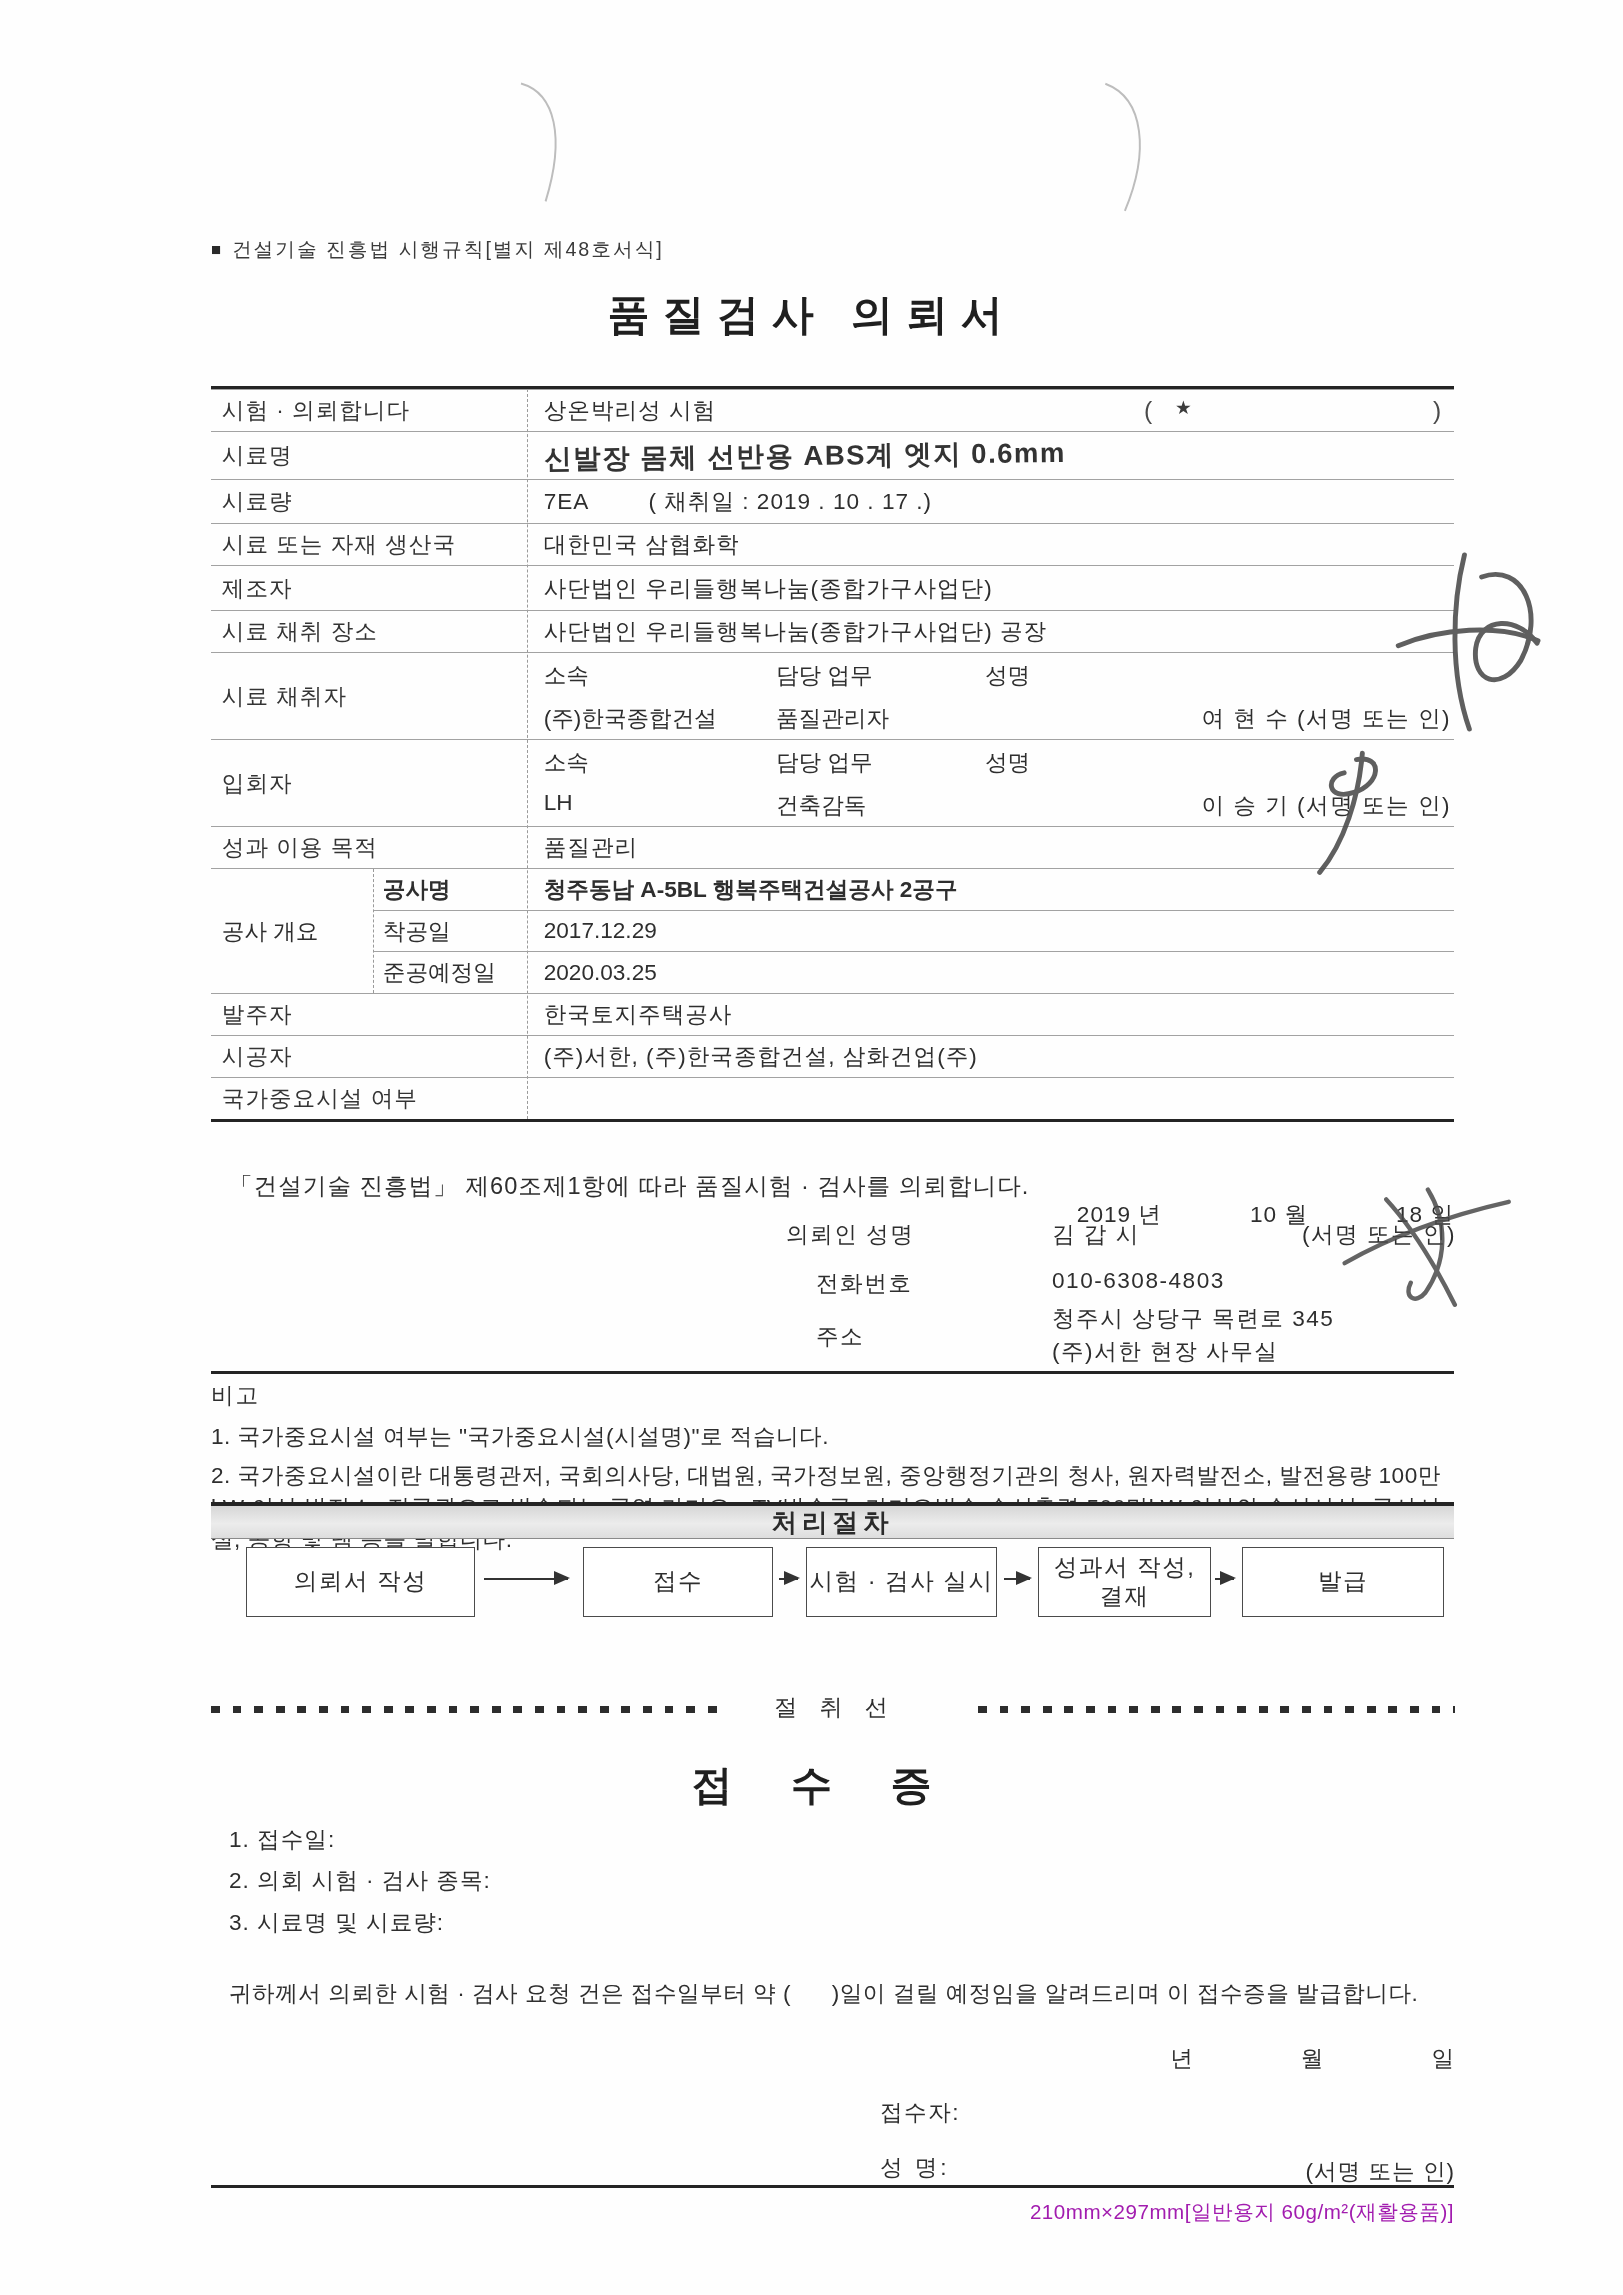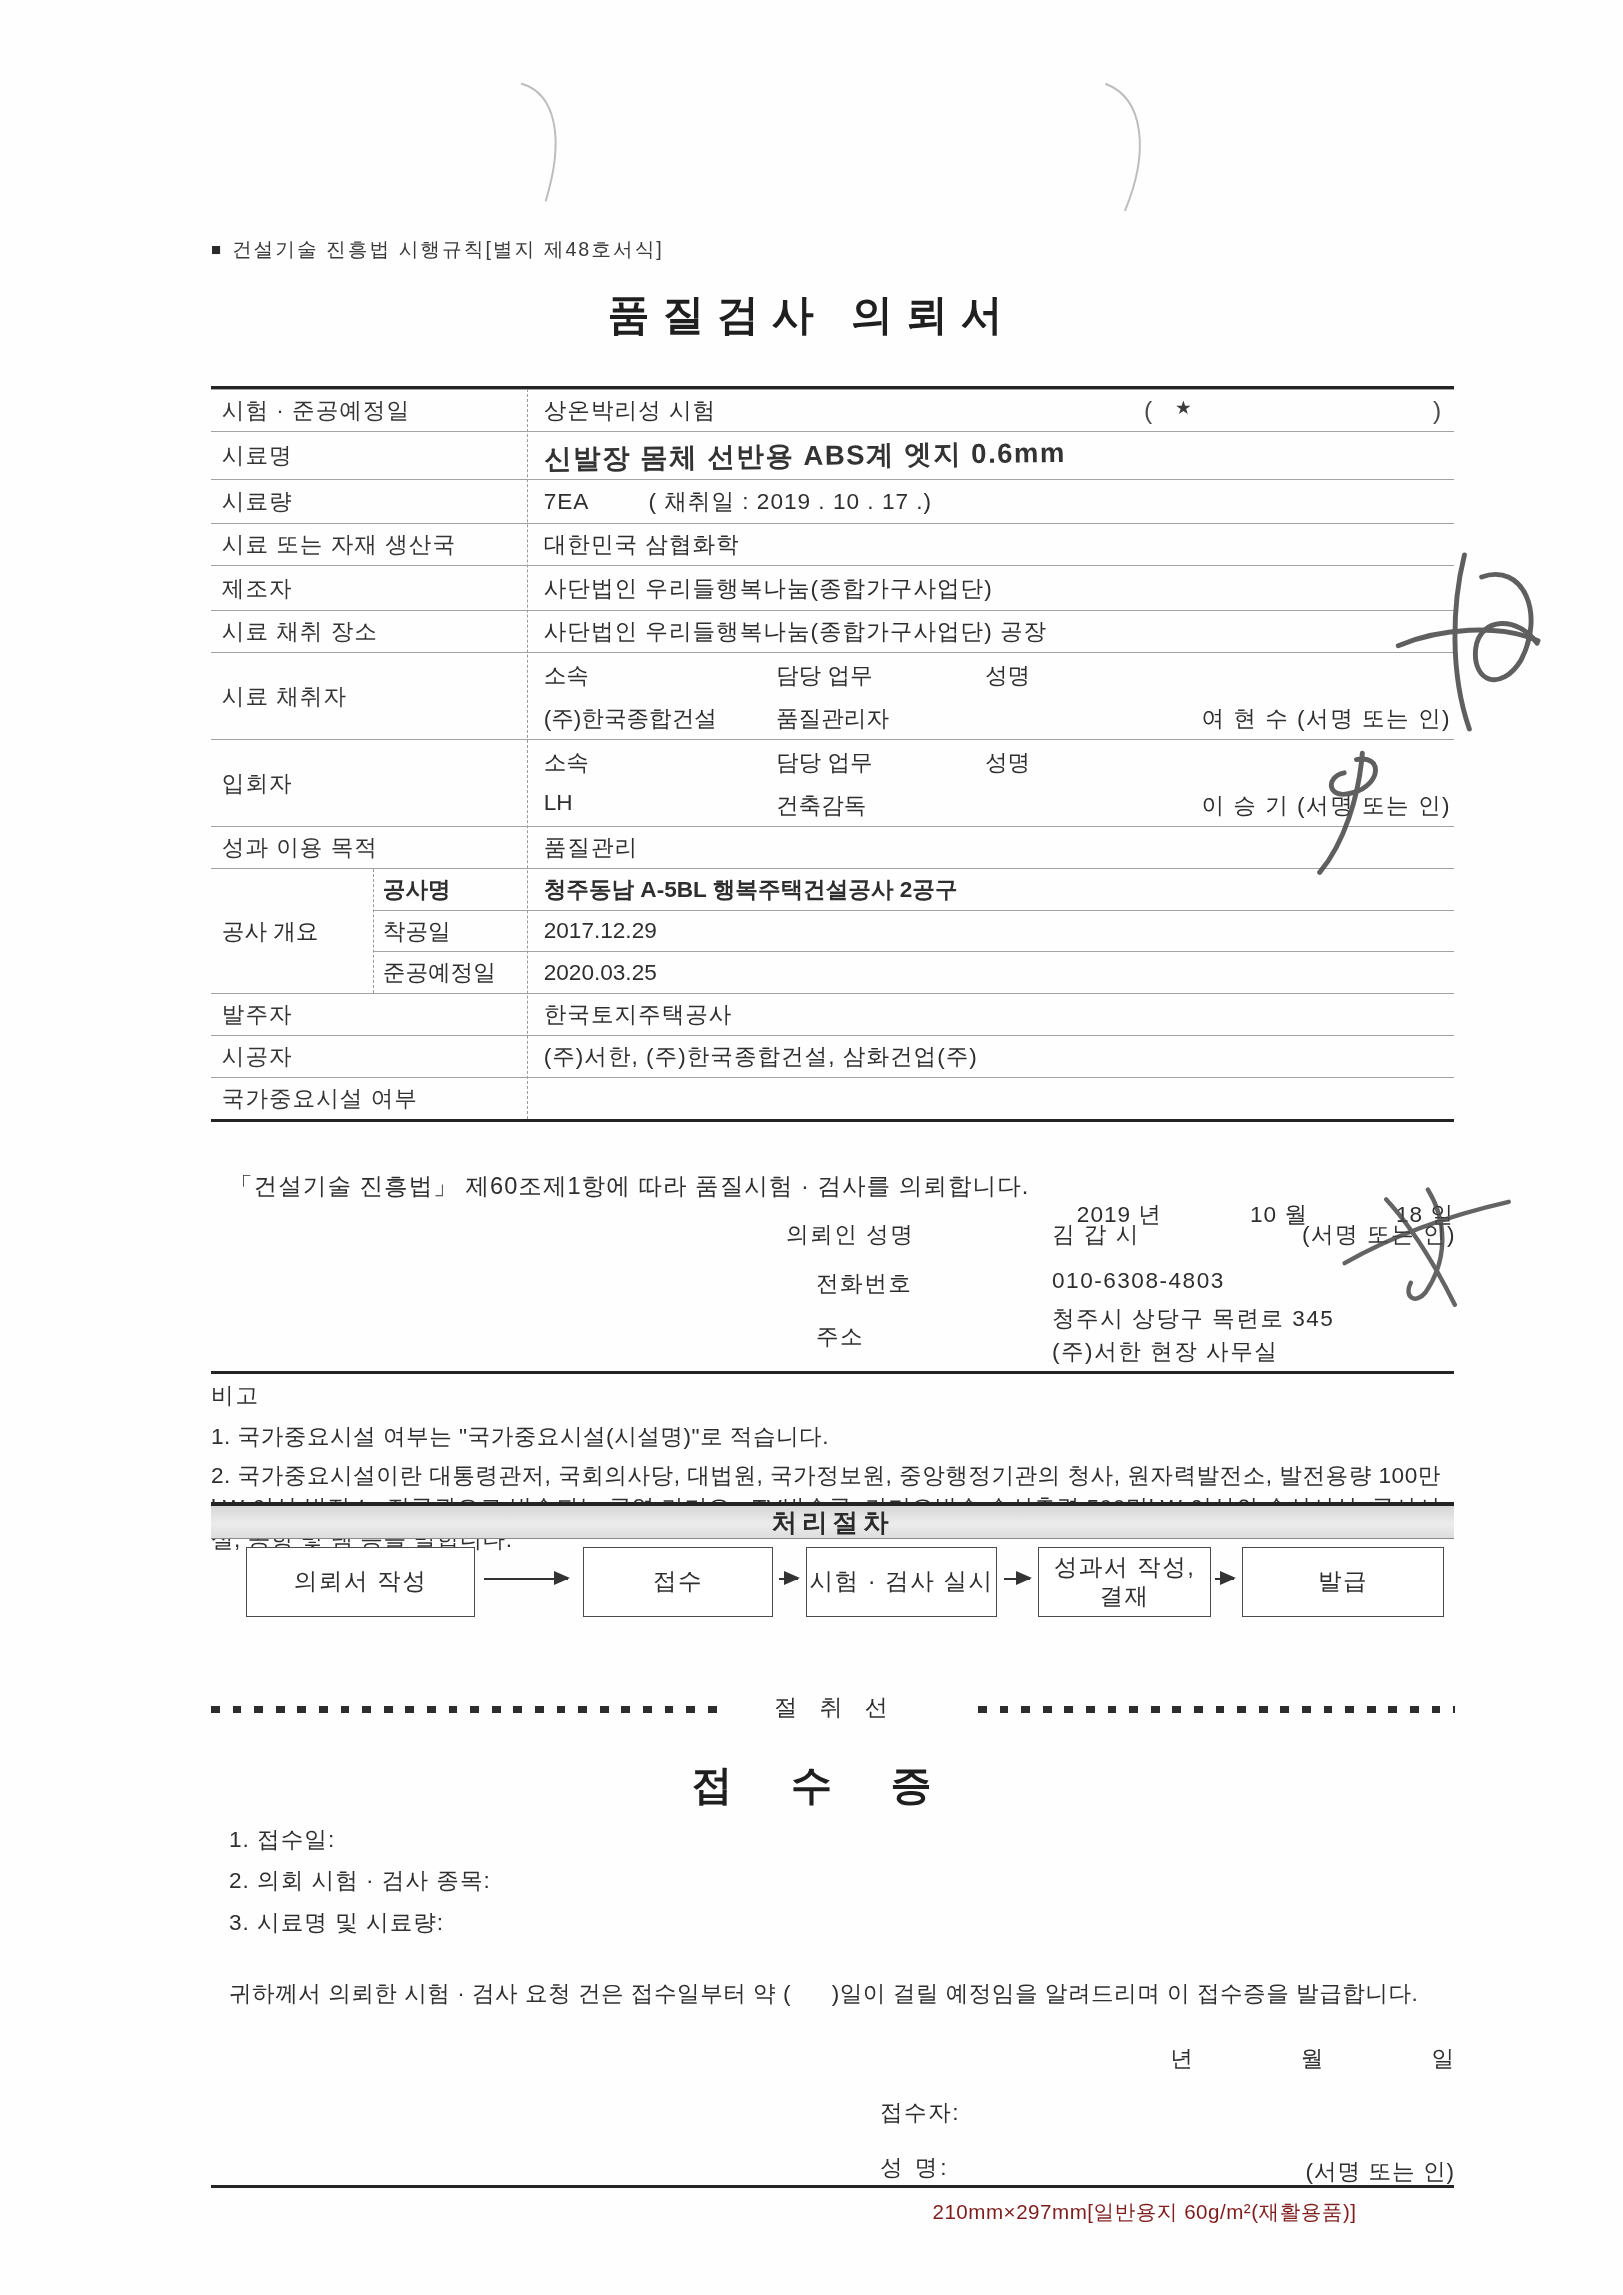--- a/index.html
+++ b/index.html
@@ -71,21 +71,21 @@
 
   
   .receipt-title{position:absolute;left:0;top:1758px;width:1623px;text-align:center;font-size:41px;font-weight:700;letter-spacing:23.6px;text-indent:23.6px;color:#1f1f1f;}
   .rc-item{position:absolute;left:229px;font-size:22.6px;letter-spacing:1px;}
   .rc-par{position:absolute;left:229px;top:1977px;width:1258px;font-size:22.6px;line-height:1.5;letter-spacing:0.5px;white-space:pre-wrap;}
   .rc-date{position:absolute;left:1071px;top:2043px;width:383px;display:flex;justify-content:flex-end;gap:108px;font-size:22.6px;}
   .rc-receiver{position:absolute;left:880px;top:2097px;font-size:22.6px;letter-spacing:1.5px;}
   .rc-name{position:absolute;left:880px;top:2152px;font-size:22.6px;letter-spacing:2.9px;}
   .rc-sign{position:absolute;left:1258px;top:2156px;width:197px;text-align:right;font-size:22.6px;letter-spacing:1px;}
 
-  .footer{position:absolute;left:835px;top:2198px;width:619px;text-align:center;font-size:20.6px;letter-spacing:0.5px;color:#7f1d1d;}
+  .footer{position:absolute;left:835px;top:2198px;width:619px;text-align:right;font-size:20.6px;letter-spacing:0.5px;color:#a21caf;}
 
   .sig{position:absolute;pointer-events:none;}
 </style>
 </head>
 <body>
 
 <div class="page">
 
   <svg class="arc" style="left:511px;top:54px;" width="79" height="167" viewBox="0 0 160 340">
     <path d="M20,60 C90,80 110,170 70,300" stroke="#bdbdbd" stroke-width="4" fill="none"></path>
@@ -98,21 +98,21 @@
     <span class="bullet">■</span>
     <span>건설기술 진흥법 시행규칙[별지 제48호서식]</span>
   </div>
 
   <div class="doc-title">품질검사 의뢰서</div>
 
   <div class="tbl">
     <div class="vdiv"></div>
 
     <div class="trow" style="height:41px">
-      <div class="lbl">시험 · 준공예정일</div>
+      <div class="lbl">시험 · 의뢰합니다</div>
       <div class="val">
         <span>상온박리성 시험</span>
         <span class="paren-open">(</span>
         <span class="star">★</span>
         <span class="paren-close">)</span>
       </div>
     </div>
 
     <div class="trow" style="height:47px">
       <div class="lbl">시료명</div>

